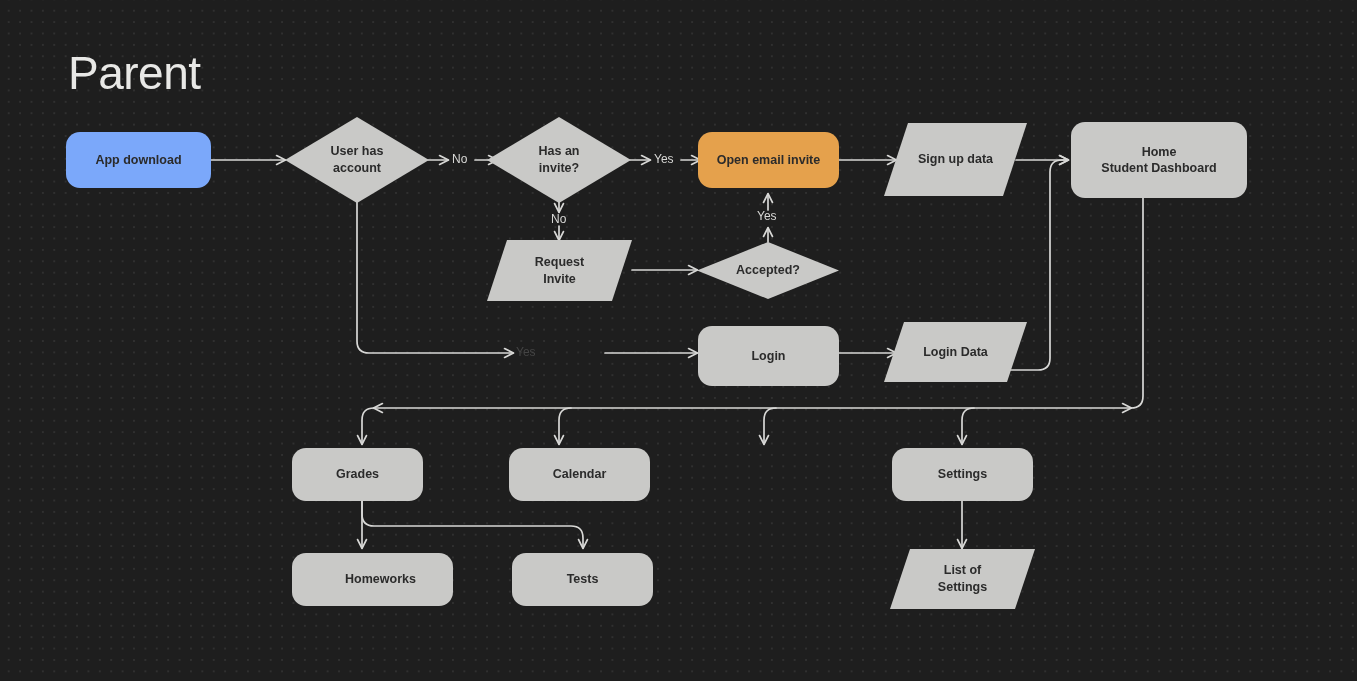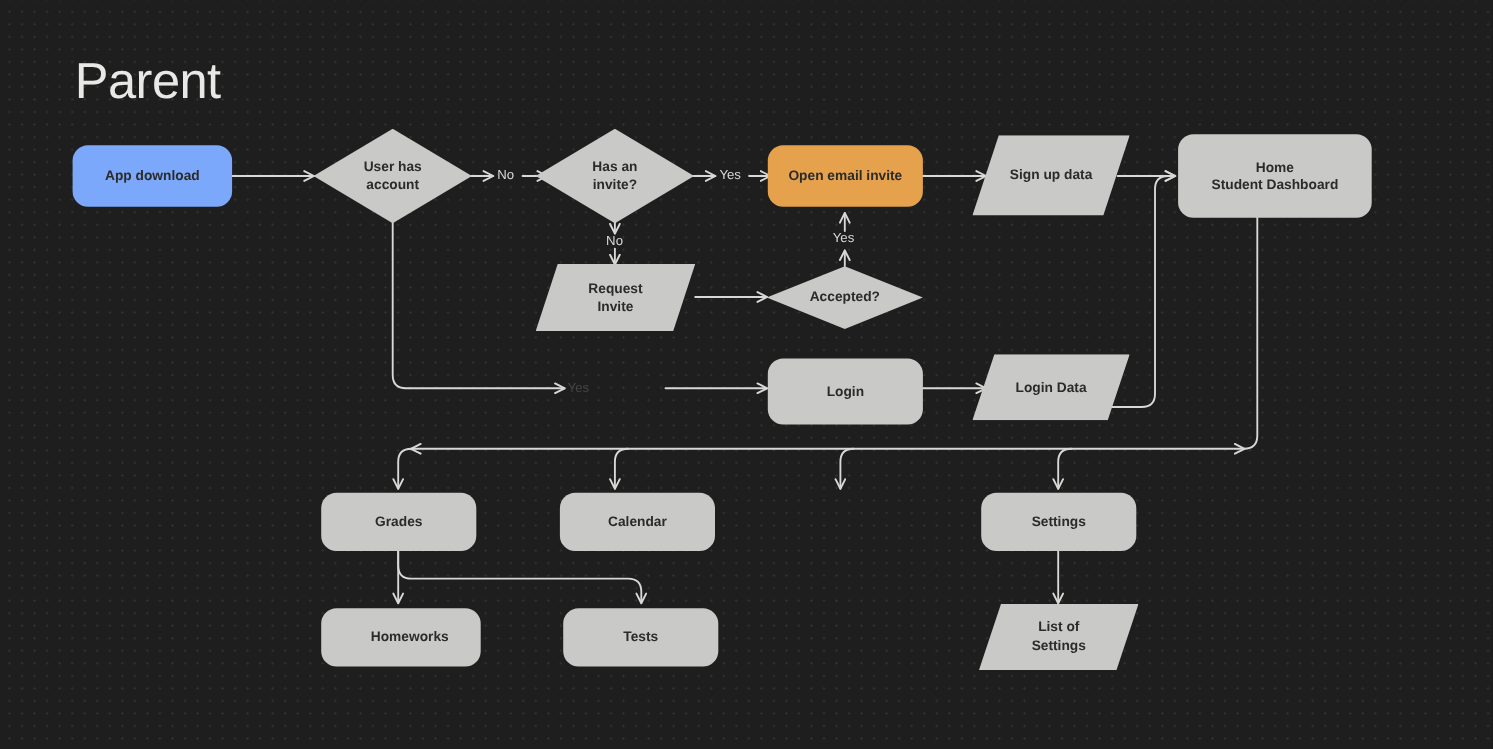--- a/index.html
+++ b/index.html
@@ -227,34 +227,34 @@
     <span>Login</span>
   </div>
 
   <div class="para-wrap" style="left:884px; top:322px; width:143px; height:60px;">
     <svg class="shape-svg" viewBox="0 0 143 60" preserveAspectRatio="none">
       <polygon points="20,0 143,0 123,60 0,60" fill="#c9c9c7"></polygon>
     </svg>
     <div class="shape-label">Login Data</div>
   </div>
 
-  <div class="node rounded" style="left:292px; top:448px; width:141px; height:53px;text-align:center;">
+  <div class="node rounded" style="left:292px; top:448px; width:131px; height:53px;text-align:center;">
     <span>Grades</span>
   </div>
 
   <div class="node rounded" style="left:489px; top:448px; width:141px; height:53px;margin-left:20px;">
     <span>Calendar</span>
   </div>
 
 
   <div class="node rounded" style="left:892px; top:448px; width:141px; height:53px;">
     <span>Settings</span>
   </div>
 
-  <div class="node rounded" style="left:292px; top:553px; width:145px; height:53px;padding-left:16px;">
+  <div class="node rounded" style="left:292px; top:553px; width:161px; height:53px;padding-left:16px;">
     <span>Homeworks</span>
   </div>
 
   <div class="node rounded" style="left:512px; top:553px; width:141px; height:53px;">
     <span>Tests</span>
   </div>
 
   <div class="para-wrap" style="left:890px; top:549px; width:145px; height:60px;">
     <svg class="shape-svg" viewBox="0 0 145 60" preserveAspectRatio="none">
       <polygon points="20,0 145,0 125,60 0,60" fill="#c9c9c7"></polygon>

